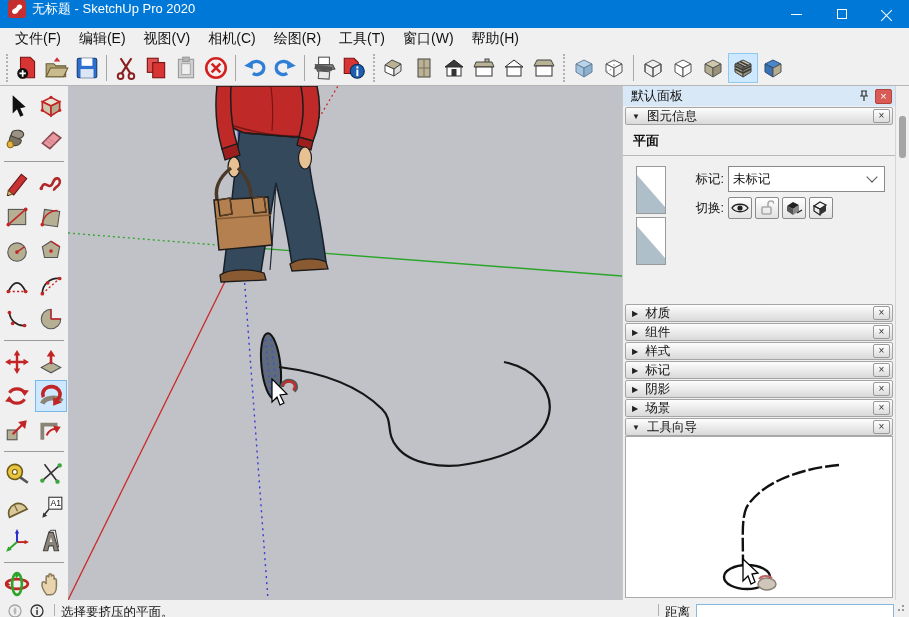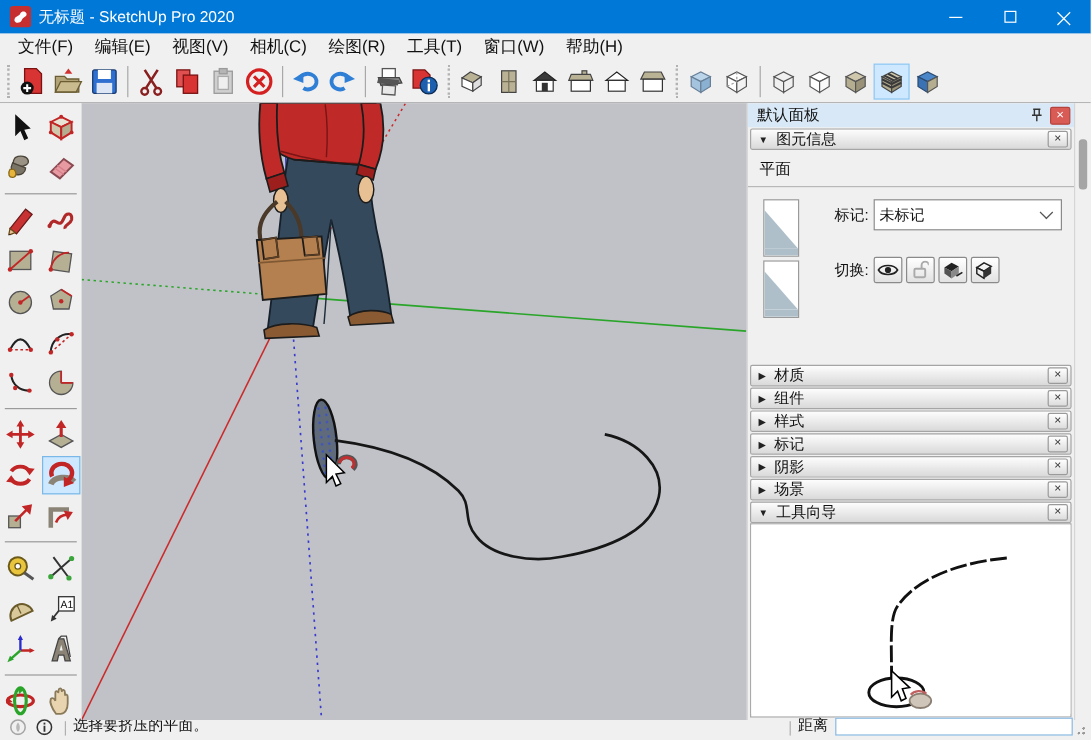--- a/index.html
+++ b/index.html
@@ -1,19 +1,19 @@
 <!DOCTYPE html>
 <html style="--titlebar: #0078d7; --canvas_bg: #c0c2c7; --panel_header_bg: #d9e8f6; --selection_fill: #cde8ff; --axis_red: #cc2a2a; --axis_green: #2aa52a; --axis_blue: #3a3ad0; --jacket: #bf2a28; --jacket_dark: #9c1f1e; --pants: #35495c; --skin: #e7c094; --bag: #b5804f; --bag_dark: #7e5733; --shoe: #8a5a33; --face_fill: #5f6b7a; --face_dots: #3a50c8; --curve: #161616;"><head>
 <meta charset="utf-8">
 <style>
   *{margin:0;padding:0;box-sizing:border-box}
   html,body{width:909px;height:617px;overflow:hidden;font-family:"Liberation Sans",sans-serif;font-size:12px;background:#f0f0f0}
   svg{display:block}
   
-  .titlebar{height:28px;background:var(--titlebar);display:flex;align-items:center;color:#fff}
+  .titlebar{height:28px;background:var(--titlebar);display:flex;color:#fff}
   .titlebar .logo{margin:0 6px 0 8px}
   .titlebar .title{font-size:13px}
   .win-btn{width:45px;height:28px;display:flex;align-items:center;justify-content:center}
   .win-controls{margin-left:auto;display:flex}
   .glyph-min{width:11px;border-bottom:1px solid #fff}
   .glyph-max{width:10px;height:10px;border:1px solid #fff}
   .glyph-close{position:relative;width:12px;height:12px}
   .glyph-close::before,.glyph-close::after{content:"";position:absolute;left:5px;top:0;width:1px;height:15px;background:#fff}
   .glyph-close::before{transform:rotate(45deg)}
   .glyph-close::after{transform:rotate(-45deg)}
@@ -38,39 +38,39 @@
   .sidepanel{width:273px;background:#f0f0f0;border-left:1px solid #c8c8c8;display:flex;flex-direction:column;overflow:hidden}
   .panel-title{height:20px;background:var(--panel_header_bg);display:flex;align-items:center;padding:0 3px 0 8px;font-size:13px;color:#111}
   .panel-title .sp{flex:1}
   .pin-btn{width:18px;height:16px;display:flex;align-items:center;justify-content:center}
   .panel-close{width:17px;height:15px;background:#d95b55;border:1px solid #b5423c;border-radius:2px;color:#fff;font-size:11px;line-height:13px;text-align:center;margin-left:2px}
   .sec-hdr{height:18px;margin:1px 2px 0 2px;border:1px solid #a5a5a5;border-radius:2px;background:linear-gradient(#fdfdfd,#d9d9d9);display:flex;align-items:center;padding:0 2px 0 6px;font-size:12.5px;color:#111}
   .sec-hdr .arrow{font-size:8px;margin-right:7px;color:#222}
   .sec-hdr .sp{flex:1}
   .xbtn{width:17px;height:14px;border:1px solid #9a9a9a;border-radius:2px;background:linear-gradient(#fff,#dcdcdc);color:#333;font-size:10px;line-height:12px;text-align:center}
   .entity-body{height:178px;position:relative;font-size:12.5px}
-  .entity-type{font-weight:normal;font-size:13px;padding:7px 0 5px 10px;color:#111}
+  .entity-type{font-weight:bold;font-size:13px;padding:7px 0 5px 10px;color:#111}
   .entity-hr{border-top:1px solid #b8b8b8}
   .entity-flex{display:flex;padding-top:10px}
   .swatches{margin-left:13px;display:flex;flex-direction:column;gap:3px}
   .swatch{width:30px;height:48px;background:#fff;border:1px solid #9a9a9a}
-  .fields{flex:1;margin:0 10px 0 8px;display:flex;flex-direction:column;gap:22px}
+  .fields{flex:1;margin:0 10px 0 8px;display:flex;flex-direction:column;gap:5px}
   .frow{display:flex;align-items:center}
   .flabel{width:50px;text-align:right;margin-right:4px;color:#111}
   .select-box{flex:1;height:22px;border:1px solid #8a8a8a;background:#fff;display:flex;align-items:center;padding:12px 4px;color:#111}
   .select-box .sp{flex:1}
   .chev{width:8px;height:8px;border-right:1.5px solid #555;border-bottom:1.5px solid #555;transform:rotate(45deg);margin:-4px 4px 0 0}
   .ro-field{flex:1;height:20px;border:1px solid #aeaeae;background:#e9e9e9;display:flex;align-items:center;padding:0 5px;color:#111}
   .togglebar{display:flex;gap:3px}
   .tgl{width:24px;height:22px;border:1px solid #8a8a8a;border-radius:2px;background:linear-gradient(#fff,#e2e2e2);display:flex;align-items:center;justify-content:center}
   .instructor{flex:1;margin:0 2px 2px 2px;background:#fff;border:1px solid #aaa;overflow:hidden}
   .vscroll{width:14px;background:#f0f0f0;border-left:1px solid #d5d5d5;position:relative}
   .vthumb{position:absolute;left:3px;top:30px;width:7px;height:42px;background:#a5a5a5;border-radius:3px}
   
-  .statusbar{height:17px;background:#f0f0f0;display:flex;align-items:flex-end;padding:4px 4px;font-size:12.5px;color:#111}
+  .statusbar{height:17px;background:#f0f0f0;display:flex;align-items:flex-start;padding:4px 4px;font-size:12.5px;color:#111}
   .sb-sep{width:1px;height:12px;background:#b0b0b0;margin:0 6px}
   .sb-icon{margin:0 4px;display:flex;align-items:center}
   .measure-input{width:198px;height:15px;border:1px solid #86b7e0;background:#fff;margin-left:6px}
   .grip{width:8px;height:8px;margin-left:3px;background:
     radial-gradient(circle at 2px 6px,#9a9a9a 1px,transparent 1.2px),
     radial-gradient(circle at 6px 6px,#9a9a9a 1px,transparent 1.2px),
     radial-gradient(circle at 6px 2px,#9a9a9a 1px,transparent 1.2px)}
   
   .jacket{fill:var(--jacket);stroke:#1c1c1c;stroke-width:1.5}
   .jdark{fill:var(--jacket_dark);stroke:#1c1c1c;stroke-width:1.3}

